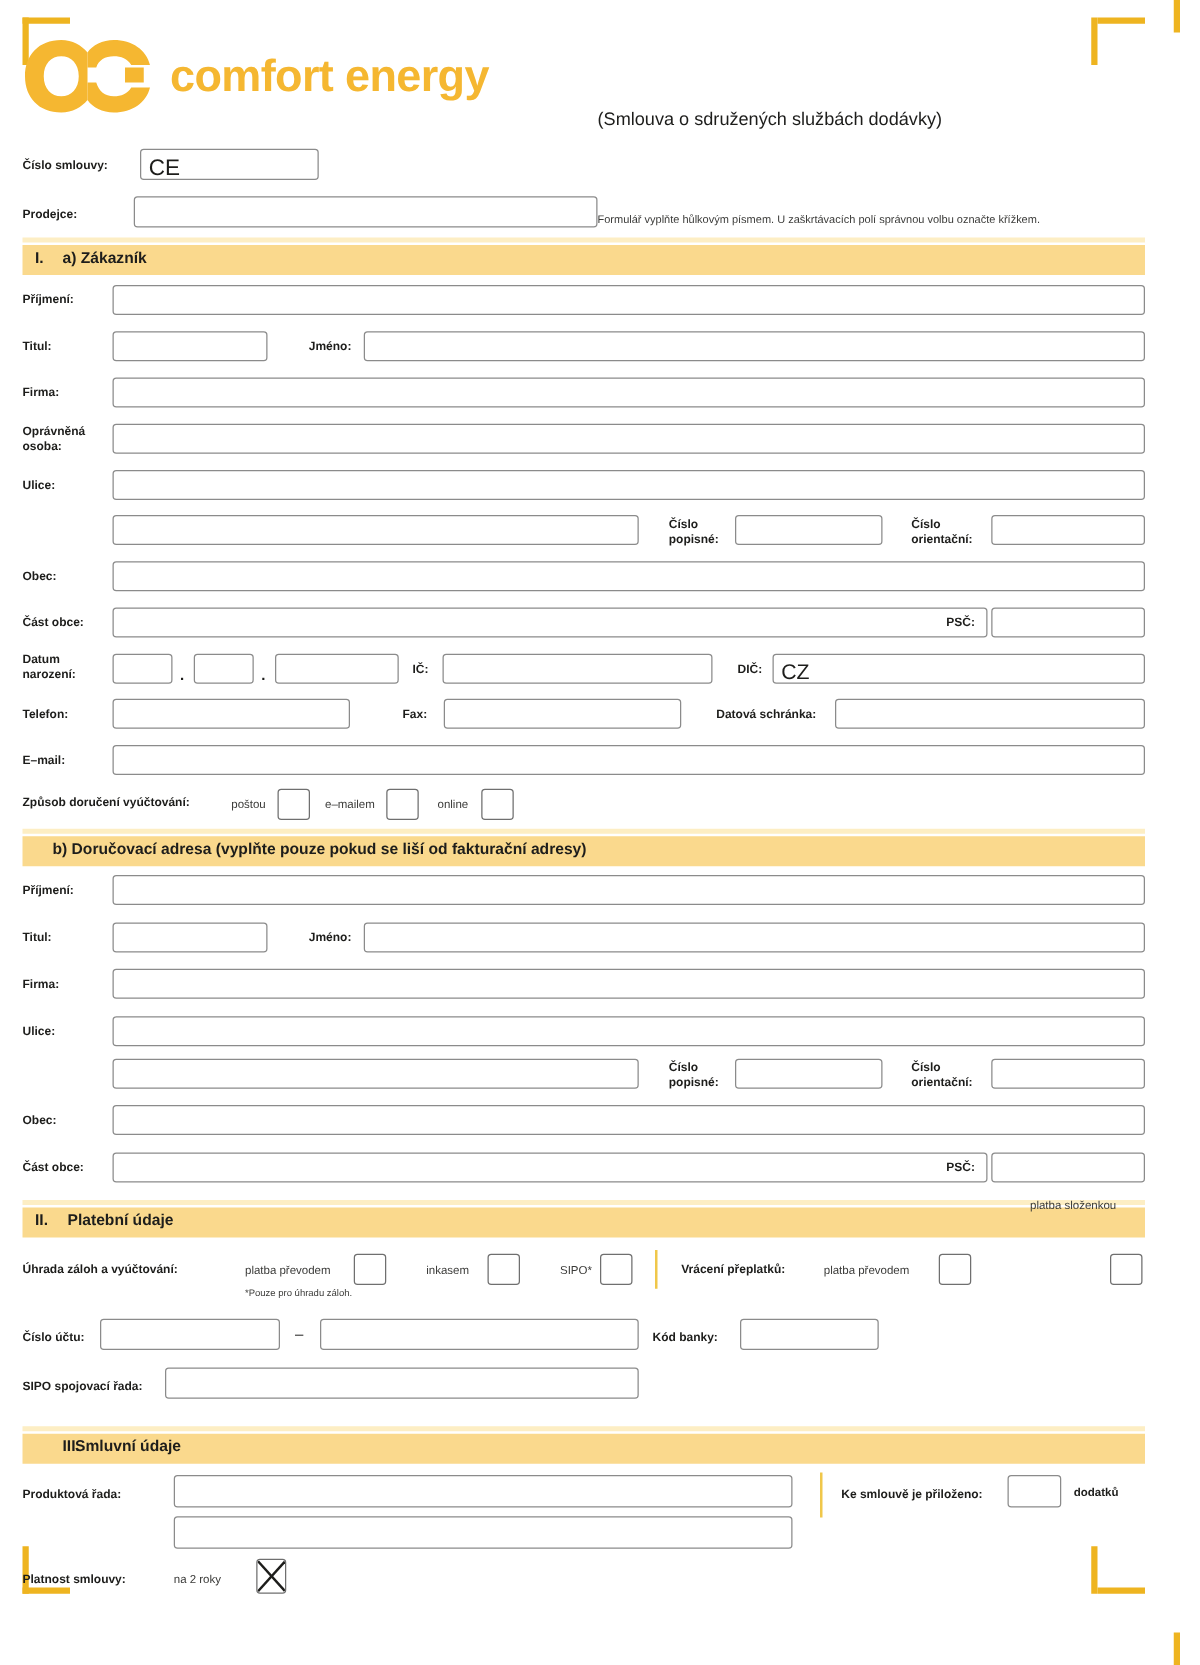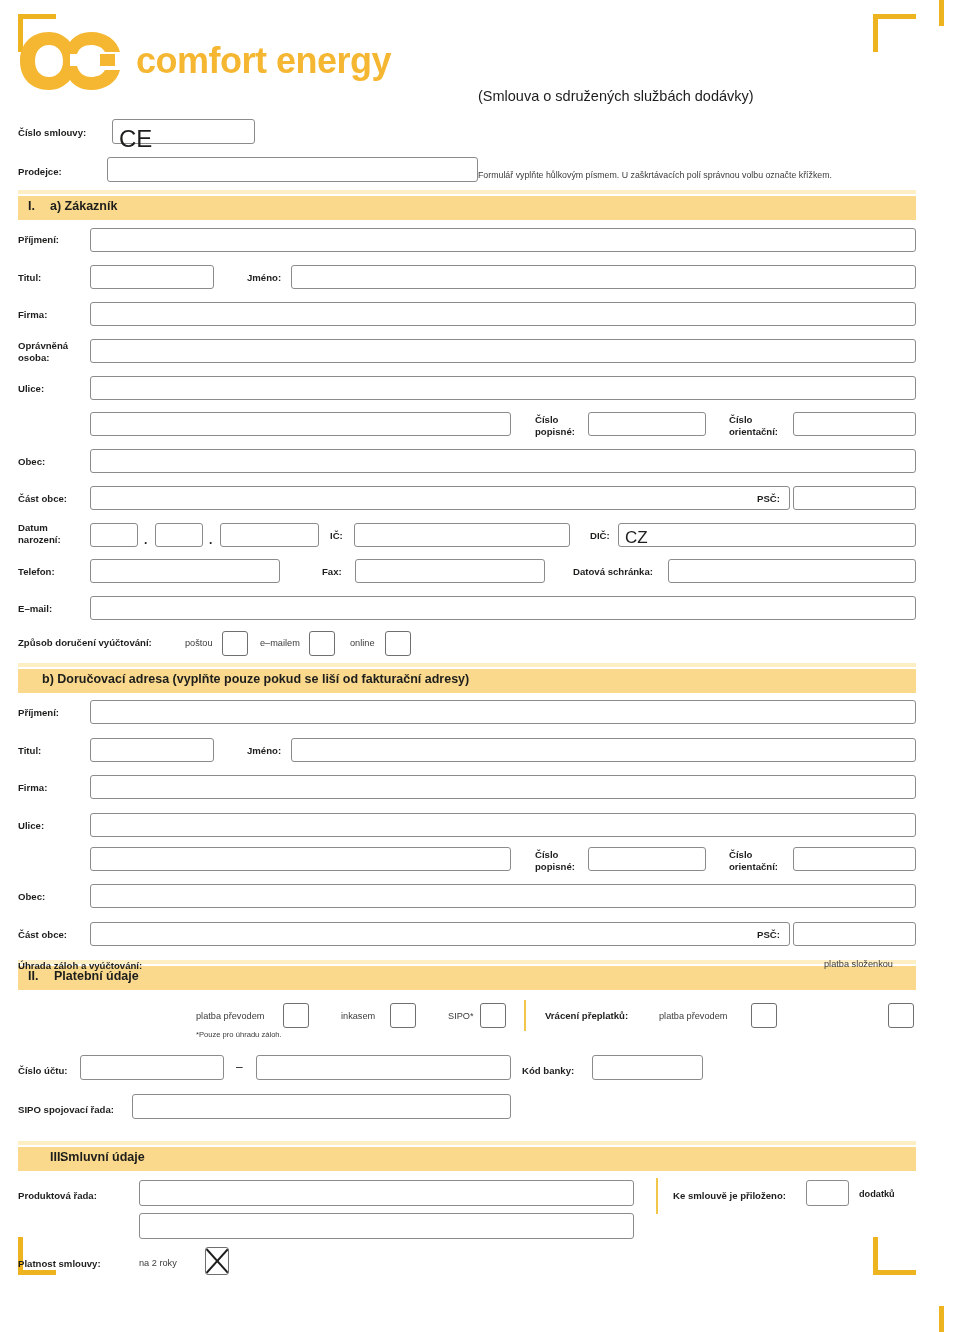--- a/index.html
+++ b/index.html
@@ -31,21 +31,21 @@
 
   
   .lbl{position:absolute;font-size:9.6px;font-weight:bold;color:#1d1d1b;line-height:1.22;white-space:pre-line;}
   .thin{position:absolute;font-size:9.2px;font-weight:normal;color:#3b3b39;white-space:nowrap;}
   .note{position:absolute;font-size:7.6px;color:#3b3b39;white-space:nowrap;}
   .box{
     position:absolute;border:1px solid #8b8b8b;border-radius:3px;background:#fff;
     box-sizing:border-box;
   }
   .box.prefill{
-    font-size:24px;color:#1d1d1b;padding:1px 0 0 6px;line-height:1.5;
+    font-size:18px;color:#1d1d1b;padding:1px 0 0 6px;line-height:1.5;
     font-weight:normal;
   }
   .cbox{position:absolute;width:26px;height:25px;border:1px solid #6f6f6f;border-radius:3px;background:#fff;box-sizing:border-box;}
   .cbox.checked::before,.cbox.checked::after{
     content:"";position:absolute;left:50%;top:50%;width:1.6px;height:32px;background:#1d1d1b;
   }
   .cbox.checked::before{transform:translate(-50%,-50%) rotate(42deg);}
   .cbox.checked::after{transform:translate(-50%,-50%) rotate(-42deg);}
   .dot{position:absolute;font-size:12px;font-weight:bold;color:#1d1d1b;}
   .dash{position:absolute;font-size:12px;color:#1d1d1b;}
@@ -206,21 +206,21 @@
   <div class="lbl" style="left:757px;top:929px;">PSČ:</div>
   <div class="box" style="left:793px;top:922px;width:123px;height:24px;"></div>
 
   <div class="secbar" style="top:960px;">
     <div class="cap"></div>
       <div class="bar"></div>
     <div class="num" style="left:10px;">II.</div>
     <div class="txt" style="left:36px;">Platební údaje</div>
   </div>
 
-  <div class="lbl" style="left:18px;top:960px;">Úhrada záloh a vyúčtování:</div>
+  <div class="lbl" style="left:18px;top:1010px;">Úhrada záloh a vyúčtování:</div>
   <div class="thin" style="left:196px;top:1011px;">platba převodem</div>
   <div class="cbox" style="left:283px;top:1003px;"></div>
   <div class="thin" style="left:341px;top:1011px;">inkasem</div>
   <div class="cbox" style="left:390px;top:1003px;"></div>
   <div class="thin" style="left:448px;top:1011px;">SIPO*</div>
   <div class="cbox" style="left:480px;top:1003px;"></div>
   <div class="note" style="left:196px;top:1030px;">*Pouze pro úhradu záloh.</div>
 
   <div class="vdiv" style="left:524px;top:1000px;height:31px;"></div>
 

